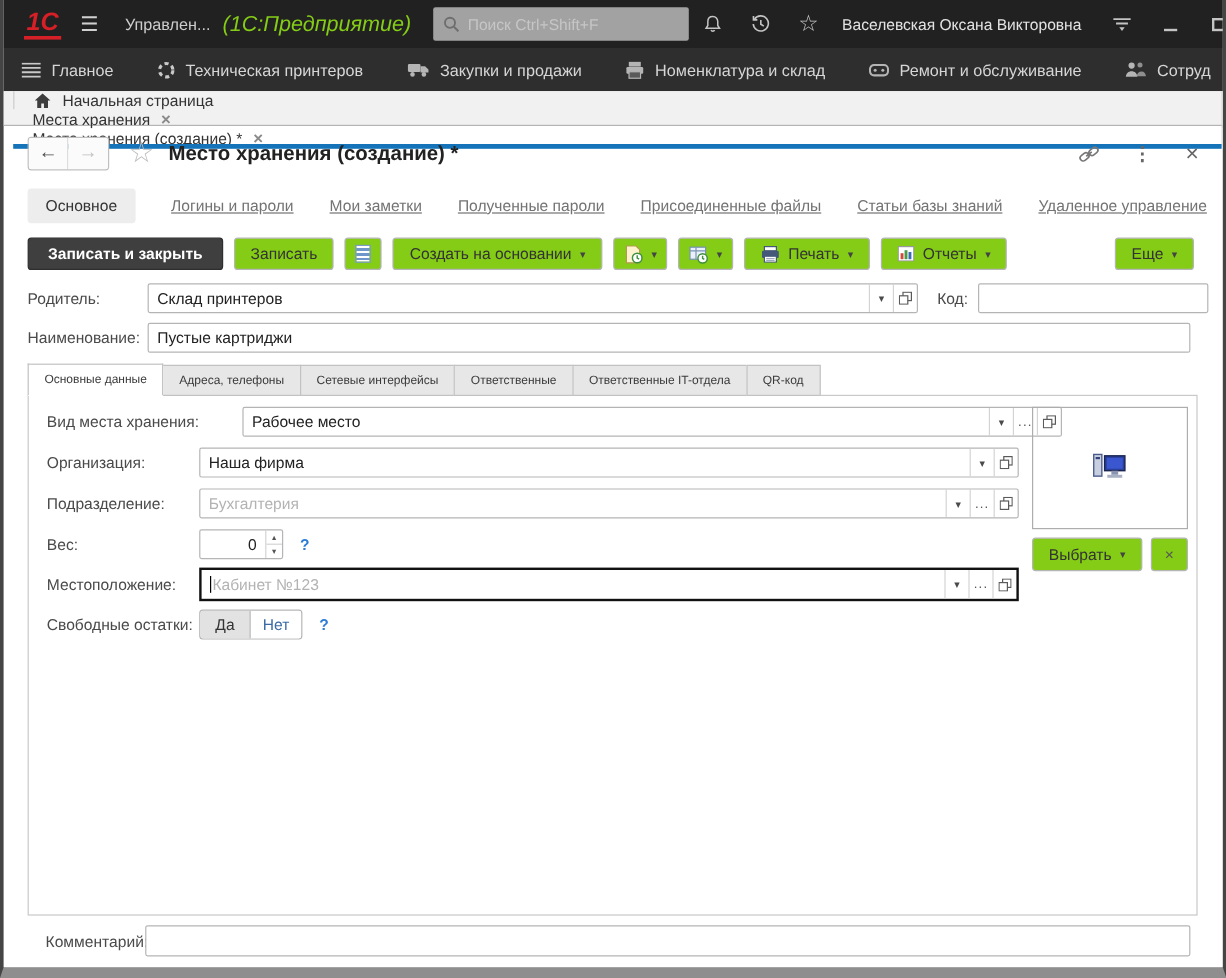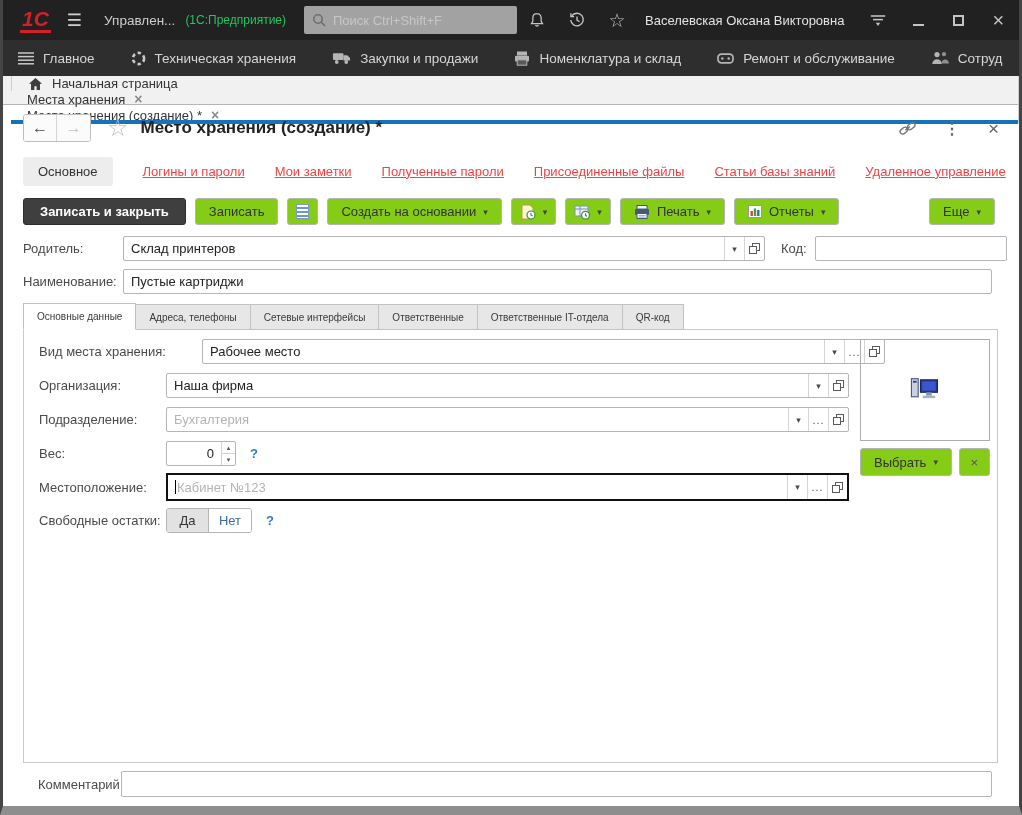--- a/index.html
+++ b/index.html
@@ -8,21 +8,21 @@
   .window { position:relative; width:1022px; height:815px; background:#fff; overflow:hidden;
             border-left:3px solid #454545; border-right:3px solid #454545; border-bottom:9px solid #8e8e8e; }
 
   
   .titlebar { position:absolute; top:0; left:-3px; right:-3px; height:40px; background:#212121;
               display:flex; align-items:center; color:#c9c9c9; padding:0 10px; }
   .logo-1c { font-weight:700; font-style:italic; font-size:21px; color:#d61f26; border-bottom:3px solid #d61f26;
              line-height:1; padding:0 2px 1px 2px; margin:0 16px 0 10px; }
   .tb-hamburger { font-size:17px; color:#cfcfcf; margin-right:22px; cursor:pointer; }
   .tb-title { font-size:13.5px; color:#cdcdcd; margin-right:10px; }
-  .tb-kind { font-size:12px; color:#22c55e; margin-right:18px; }
+  .tb-kind { font-size:18px; color:#84cc16; margin-right:18px;font-style:italic; }
   .tb-search { display:flex; align-items:center; gap:7px; width:300px; height:28px; background:#a2a2a2;
                border-radius:2px; padding:0 8px; }
   .tb-search input { flex:1; border:none; outline:none; background:transparent; font-size:13px; color:#3c3c3c;
                      font-family:"Liberation Sans",sans-serif; }
   .tb-search input::placeholder { color:#c6c6c6; }
   .tb-right { display:flex; align-items:center; margin-left:auto; gap:0; }
   .tb-ic { width:40px; display:flex; justify-content:center; align-items:center; cursor:pointer; }
   .tb-star { font-size:19px; color:#c4c4c4; line-height:1; }
   .tb-user { font-size:13px; color:#e3e3e3; margin:0 14px 0 8px; white-space:nowrap; }
   .tb-min-bar { width:11px; height:2px; background:#c4c4c4; margin-top:9px; }
@@ -54,21 +54,21 @@
   .fh-star { font-size:24px; color:#bcbcbc; margin:0 12px 0 16px; cursor:pointer; line-height:1; }
   .fh-title { font-size:17px; font-weight:700; color:#222; }
   .fh-right { margin-left:auto; display:flex; align-items:center; gap:28px; }
   .fh-ic { cursor:pointer; display:flex; align-items:center; color:#6e6e6e; }
   .fh-dots { font-size:16px; font-weight:700; color:#666; }
   .fh-close { font-size:19px; color:#666; line-height:1; }
 
   
   .navlinks { position:absolute; top:156px; left:20px; right:20px; height:30px; display:flex; align-items:center; gap:30px; }
   .nl-active { background:#ededed; border-radius:3px; padding:7px 15px; color:#333; cursor:pointer; }
-  .nl-link { color:#ef4444; text-decoration:underline; cursor:pointer; white-space:nowrap; }
+  .nl-link { color:#737373; text-decoration:underline; cursor:pointer; white-space:nowrap; }
 
   
   .toolbar { position:absolute; top:197px; left:20px; right:24px; height:29px; display:flex; align-items:center; gap:9px; }
   .btn { display:inline-flex; align-items:center; justify-content:center; gap:7px; height:27px; padding:0 13px;
          background:#84cc16; border:1px solid #b5b5b5; border-radius:3px; font-size:13px; color:#333;
          cursor:pointer; white-space:nowrap; }
   .btn-dark { background:#3f3f3f; border-color:#2e2e2e; color:#fff; font-weight:700; padding:0 16px; }
   .btn .caret { font-size:9px; color:#444; }
   .btn-iconic { padding:0 8px; }
   .tb-spacer { flex:1; }
@@ -189,21 +189,21 @@
             <line x1="0" y1="8.2" x2="16" y2="8.2"></line>
             <line x1="0" y1="11.8" x2="16" y2="11.8"></line>
           </g>
       </svg>
       <span>Главное</span>
     </div>
     <div class="rb-item">
       <svg width="15" height="15" viewBox="0 0 15 15">
         <circle cx="7.5" cy="7.5" r="5.6" fill="none" stroke="#c9c9c9" stroke-width="2.6" stroke-dasharray="3.4 2.8"></circle>
       </svg>
-      <span>Техническая хранения</span>
+      <span>Техническая принтеров</span>
     </div>
     <div class="rb-item">
       <svg width="19" height="14" viewBox="0 0 20 14">
         <rect x="1" y="2" width="11" height="7" rx="1" fill="#b5b5b5"></rect>
         <path d="M12 4h4l3 3v2.5h-7z" fill="#b5b5b5"></path>
         <circle cx="5" cy="11.2" r="2" fill="#b5b5b5"></circle>
           <circle cx="15" cy="11.2" r="2" fill="#b5b5b5"></circle>
       </svg>
       <span>Закупки и продажи</span>
     </div>

